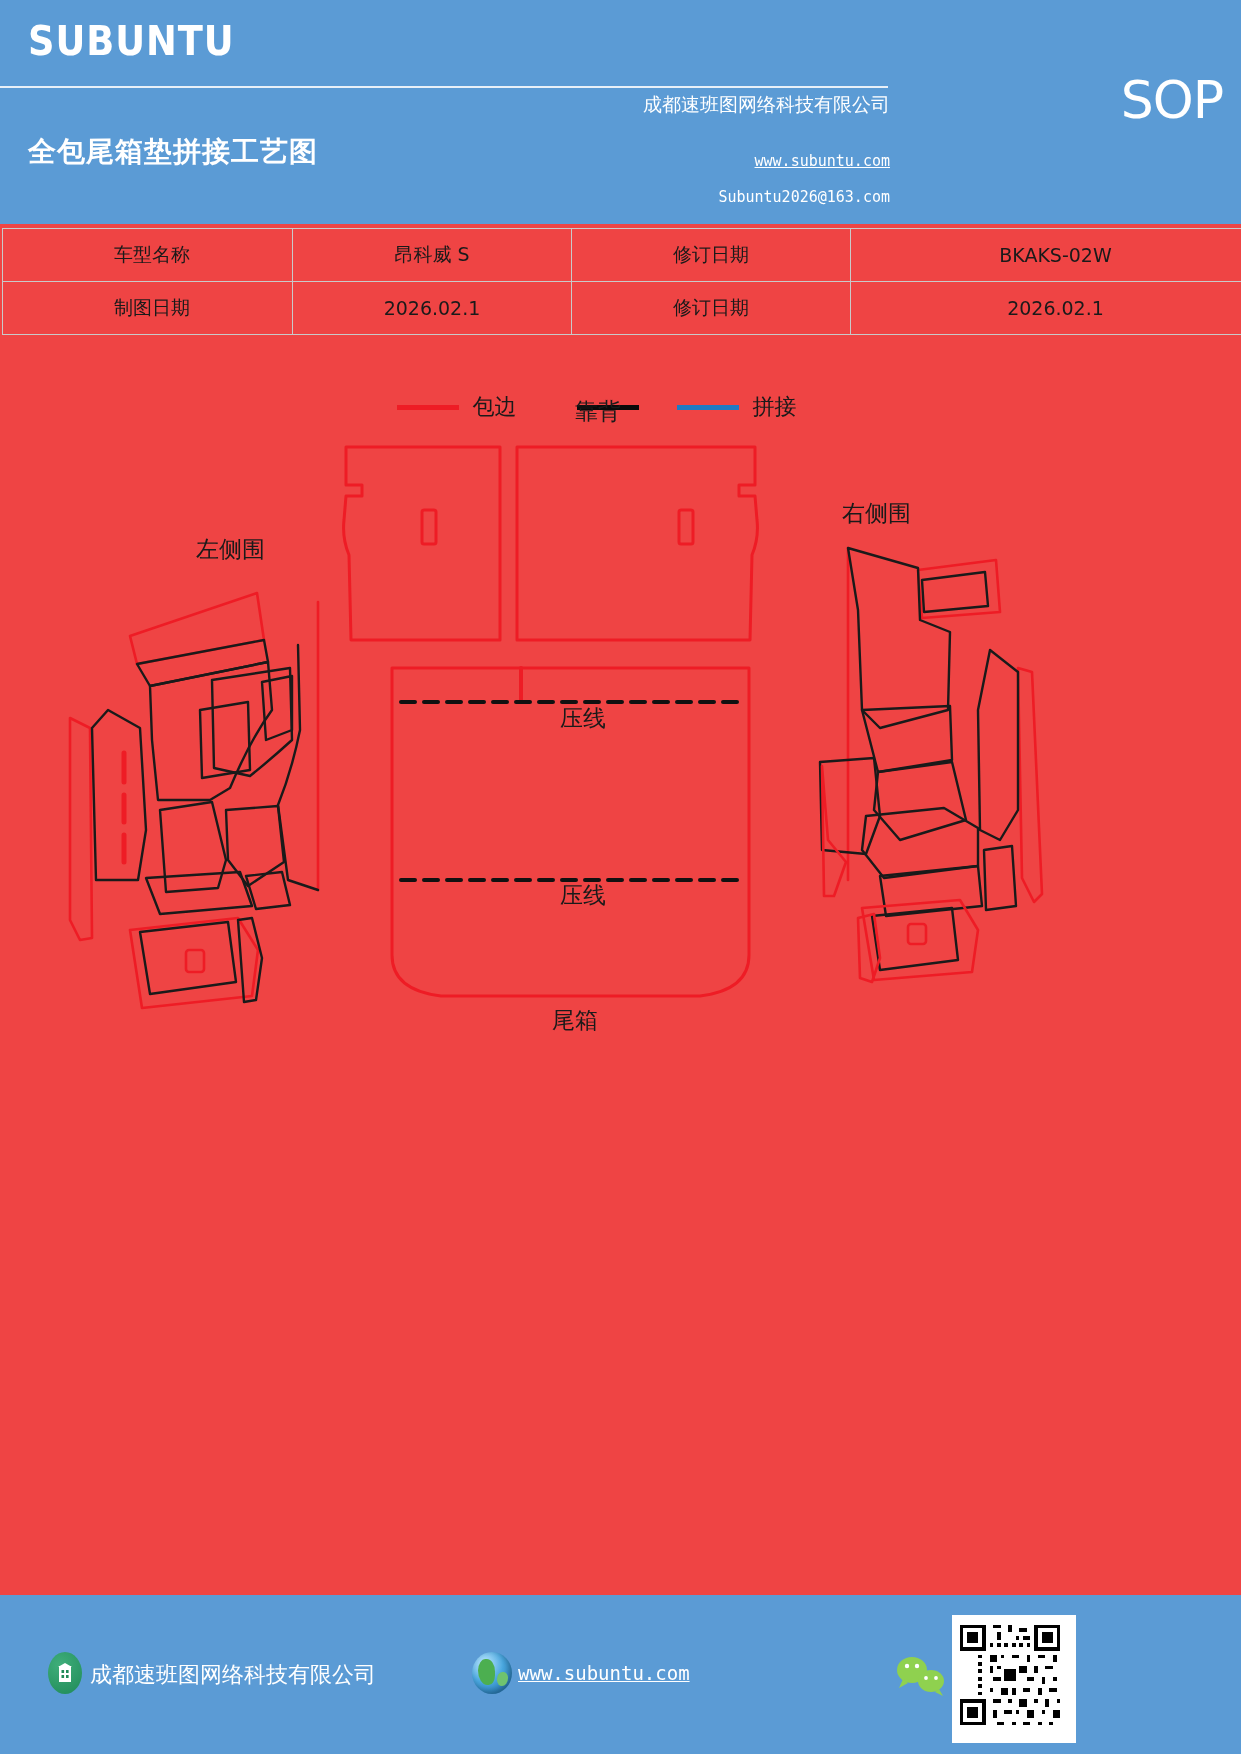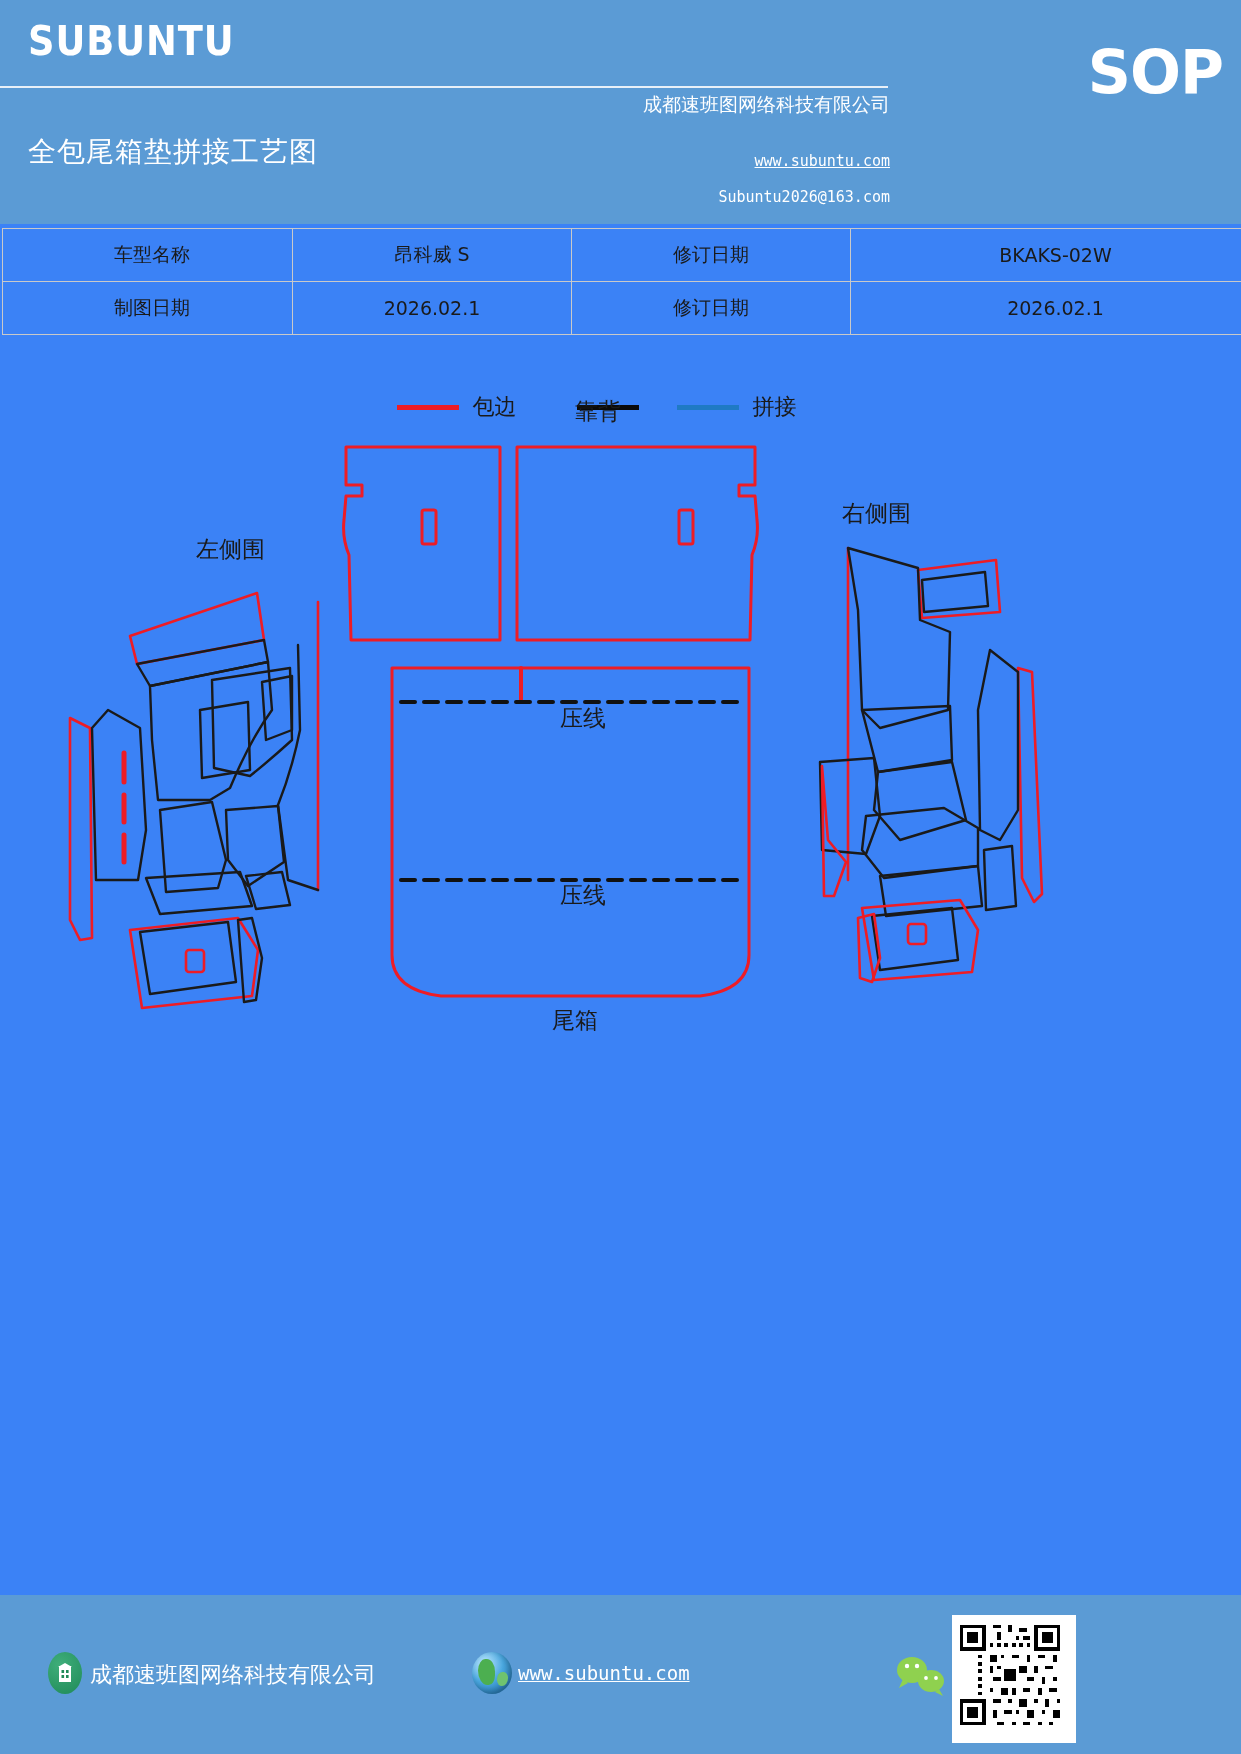--- a/index.html
+++ b/index.html
@@ -7,21 +7,21 @@
     padding: 0;
     background: #ffffff;
   }
   body {
     font-family: "Liberation Sans", "DejaVu Sans", sans-serif;
   }
   #page {
     position: relative;
     width: 1241px;
     height: 1754px;
-    background: #3b82f6;
+    background: #ef4444;
     overflow: hidden;
   }
 
   
   .header {
     position: absolute;
     left: 0; top: 0;
     width: 1241px;
     height: 224px;
     background: #5b9bd5;
@@ -41,21 +41,21 @@
     position: absolute;
     left: 0; top: 86px;
     width: 888px;
     height: 2px;
     background: #e8f0f8;
   }
   .doc-title {
     position: absolute;
     left: 28px; top: 133px;
     font-family: "DejaVu Sans", sans-serif;
-    font-weight: normal;
+    font-weight: bold;
     font-size: 28px;
     color: #ffffff;
     letter-spacing: 1px;
   }
   .company-name {
     position: absolute;
     left: 460px; top: 92px;
     width: 430px;
     text-align: right;
     font-family: "DejaVu Sans", sans-serif;
@@ -76,24 +76,24 @@
     position: absolute;
     left: 460px; top: 188px;
     width: 430px;
     text-align: right;
     font-family: "DejaVu Sans Mono", monospace;
     font-size: 15px;
     color: #ffffff;
   }
   .sop-badge {
     position: absolute;
-    right: 18px; top: 42px;
-    font-family: "DejaVu Sans", sans-serif;
-    font-weight: bold;
-    font-size: 60px;
+    right: 18px; top: 74px;
+    font-family: "DejaVu Sans", sans-serif;
+    font-weight: normal;
+    font-size: 52px;
     color: #ffffff;
     letter-spacing: -1px;
     line-height: 1;
   }
 
   
   .info-table {
     position: absolute;
     left: 2px; top: 228px;
     width: 1237px;

